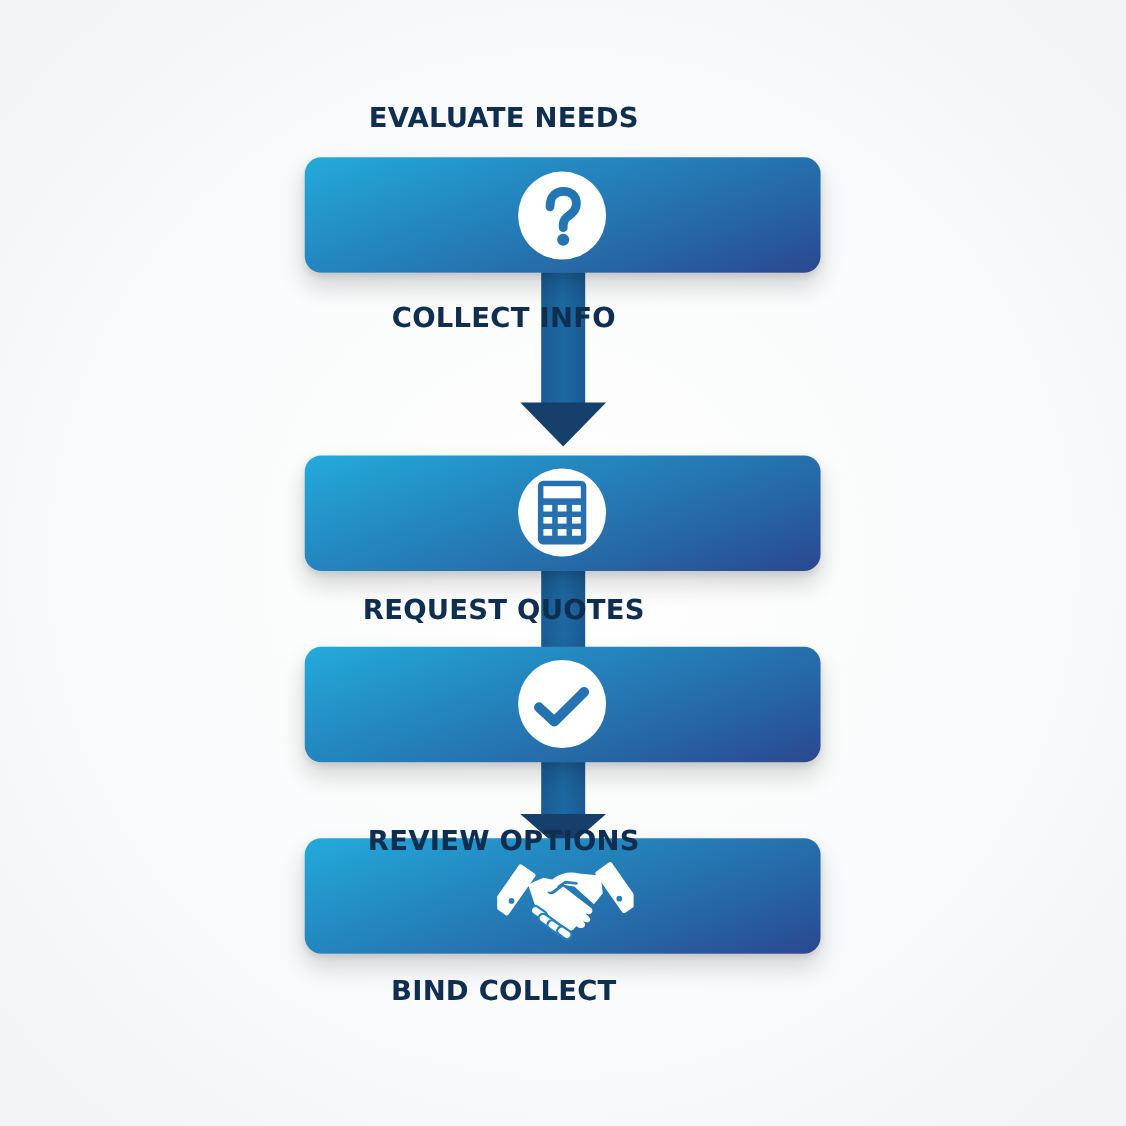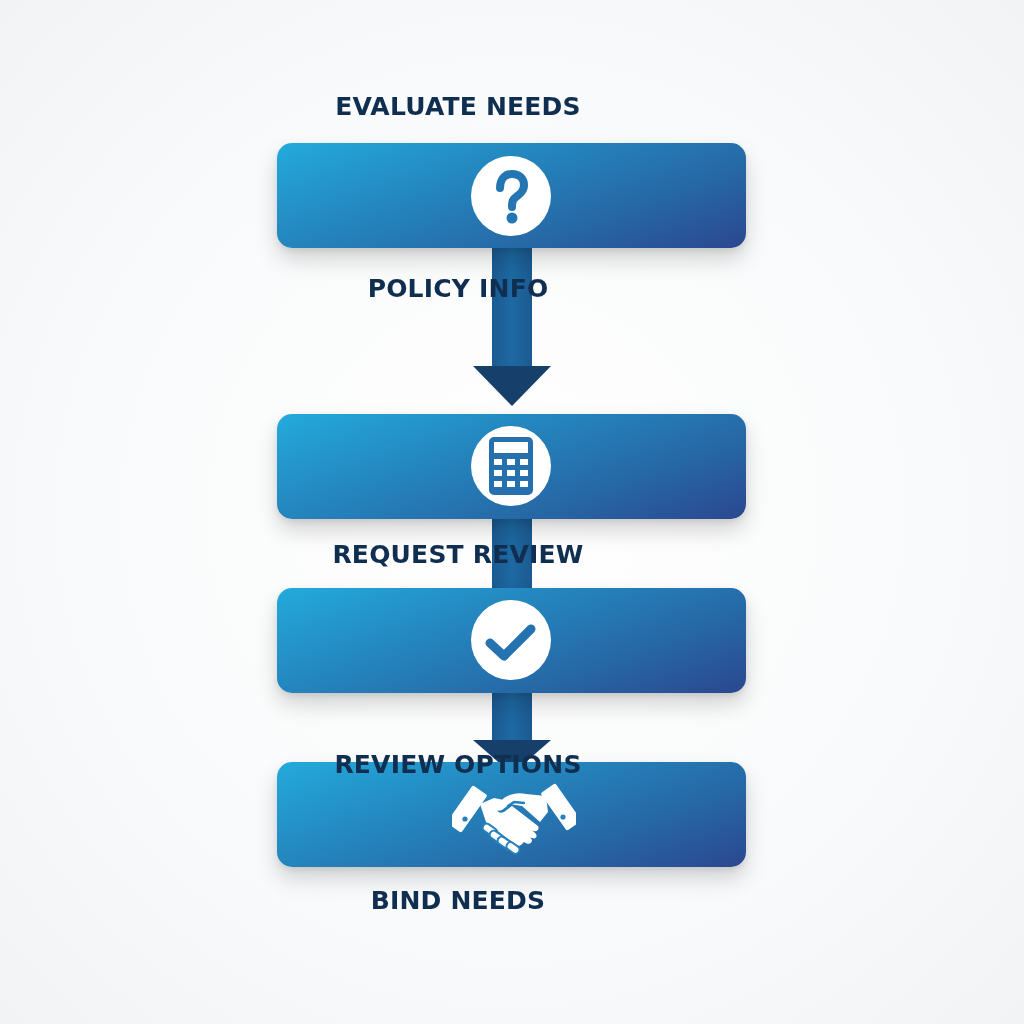--- a/index.html
+++ b/index.html
@@ -70,24 +70,24 @@
       border-left: 39px solid transparent;
       border-right: 39px solid transparent;
       border-top: 40px solid #163f6b;
       z-index: 1;
     }
   </style>
 </head>
 <body>
 
 <div class="label" style="top:92px;">EVALUATE NEEDS</div>
-<div class="label" style="top:274px;">POLICY INFO</div>
-<div class="label" style="top:540px;">REQUEST REVIEW</div>
+<div class="label" style="top:274px;">COLLECT INFO</div>
+<div class="label" style="top:540px;">REQUEST QUOTES</div>
 <div class="label" style="top:750px;">REVIEW OPTIONS</div>
-<div class="label" style="top:886px;">BIND NEEDS</div>
+<div class="label" style="top:886px;">BIND COLLECT</div>
 
 <div class="shaft" style="top:245px; height:122px;"></div>
 <div class="arrowhead" style="top:366px;"></div>
 
 <div class="shaft" style="top:515px; height:78px;"></div>
 
 <div class="shaft" style="top:690px; height:52px;"></div>
 <div class="arrowhead" style="top:740px; border-top-width:34px;"></div>
 
 <div class="box" style="top:143px;">

